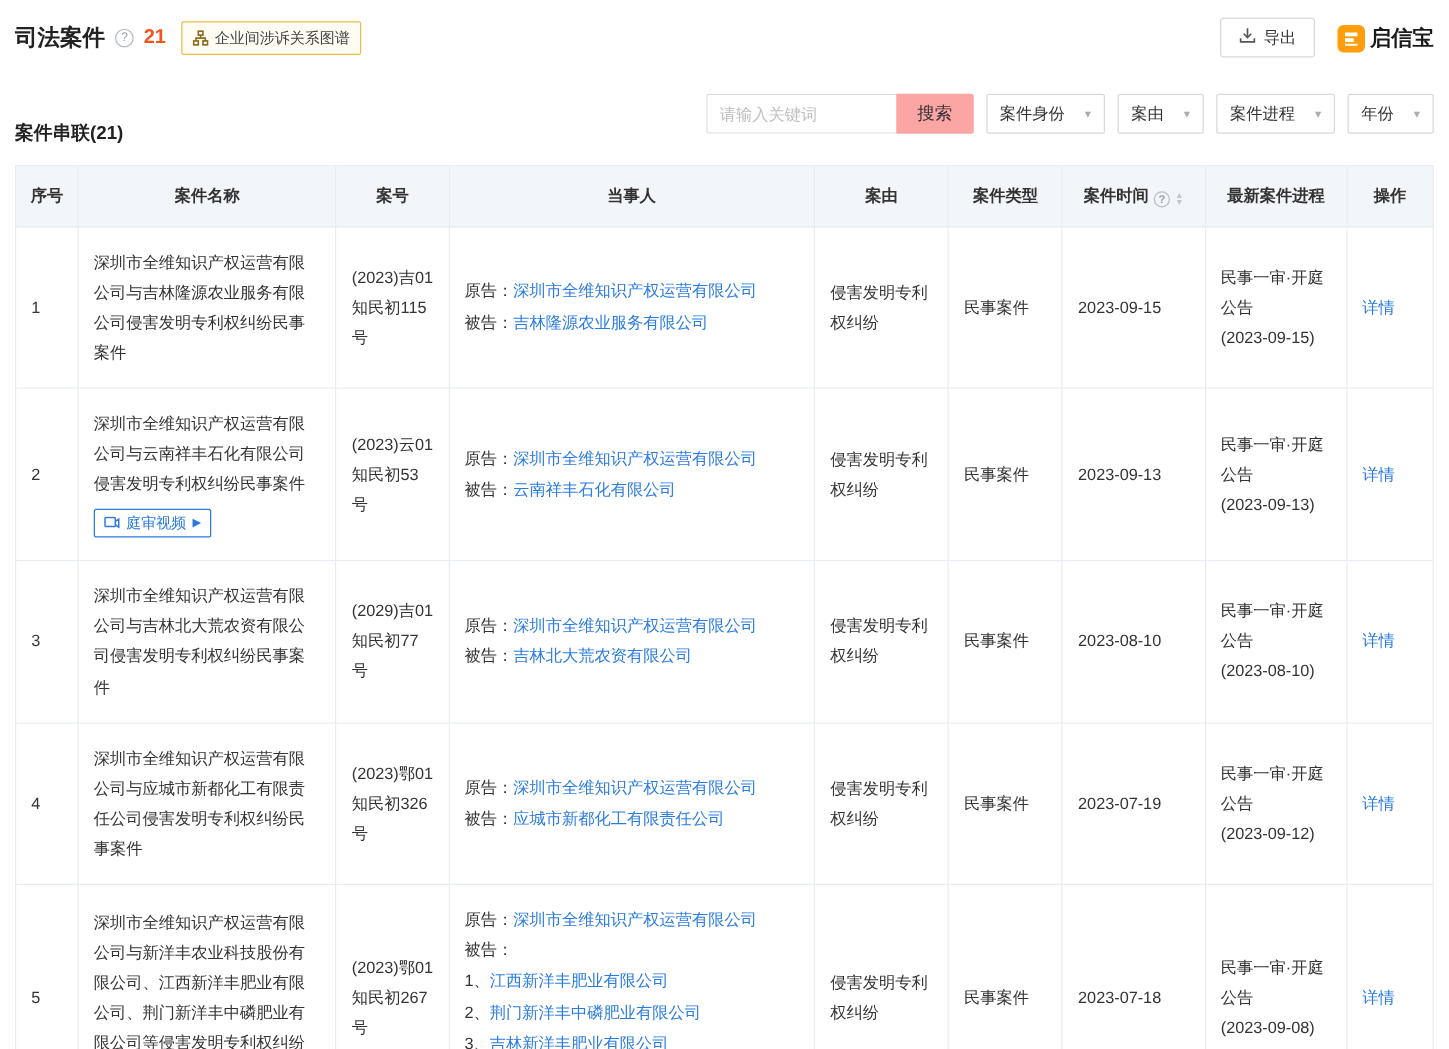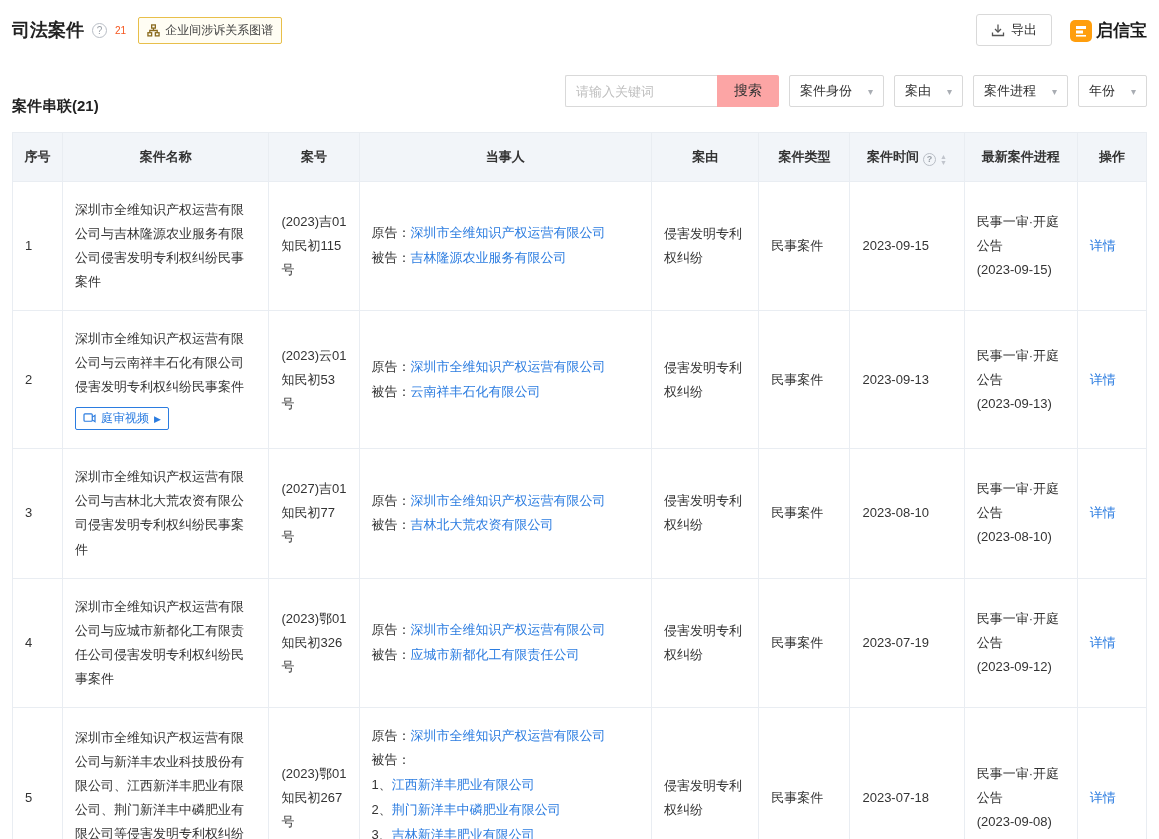--- a/index.html
+++ b/index.html
@@ -13,29 +13,29 @@
   .page { padding:12px 12px 20px 12px; }
 
   
   .topbar { display:flex; justify-content:space-between; align-items:center; padding:2px 0 4px 0; }
   .topbar-left { display:flex; align-items:center; gap:8px; }
   .page-title { font-size:18px; font-weight:bold; color:#222; }
   .help-icon {
     width:15px; height:15px; border:1px solid #b9bec6; border-radius:50%;
     color:#9aa0a8; font-size:10px; line-height:13px; text-align:center; display:inline-block;
   }
-  .count { color:#f5551d; font-weight:normal; font-size:10px; margin-right:4px; }
+  .count { color:#f5551d; font-weight:bold; font-size:16px; margin-right:4px; }
   .graph-badge {
     display:inline-flex; align-items:center; gap:5px;
     border:1px solid #e8bf4a; background:#fffdf3; color:#444;
     font-size:12px; padding:4px 8px; border-radius:2px; cursor:pointer;
   }
   .topbar-right { display:flex; align-items:center; gap:18px; }
   .export-btn {
-    display:inline-flex; align-items:center; gap:6px;
+    display:inline-flex; align-items:flex-start; gap:6px;
     border:1px solid #d9d9d9; border-radius:3px; background:#fff;
     padding:6px 14px; font-size:13px; color:#333; cursor:pointer;
   }
   .brand { display:flex; align-items:flex-end; gap:4px; font-size:17px; font-weight:bold; color:#1a1a1a; }
   .brand-icon {
     width:22px; height:22px; border-radius:5px; background:#ff9e0d;
     display:flex; align-items:center; justify-content:center;
   }
 
   
@@ -246,21 +246,21 @@
         <td>
           <div>民事一审·开庭公告</div>
           <div>(2023-09-13)</div>
         </td>
         <td class="c-center"><a class="link">详情</a></td>
       </tr>
 
       <tr>
         <td class="c-center">3</td>
         <td>深圳市全维知识产权运营有限公司与吉林北大荒农资有限公司侵害发明专利权纠纷民事案件</td>
-        <td class="c-center">(2027)吉01知民初77号</td>
+        <td class="c-center">(2029)吉01知民初77号</td>
         <td>
           <div class="party-line"><span class="party-label">原告：</span><a class="link">深圳市全维知识产权运营有限公司</a></div>
           <div class="party-line"><span class="party-label">被告：</span><a class="link">吉林北大荒农资有限公司</a></div>
         </td>
         <td>侵害发明专利权纠纷</td>
         <td>民事案件</td>
         <td>2023-08-10</td>
         <td>
           <div>民事一审·开庭公告</div>
           <div>(2023-08-10)</div>

